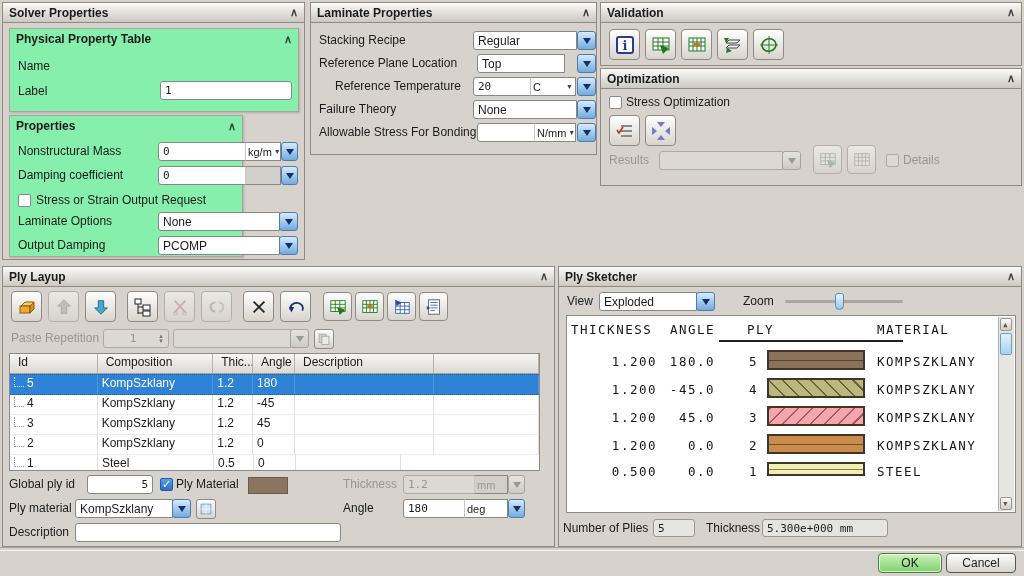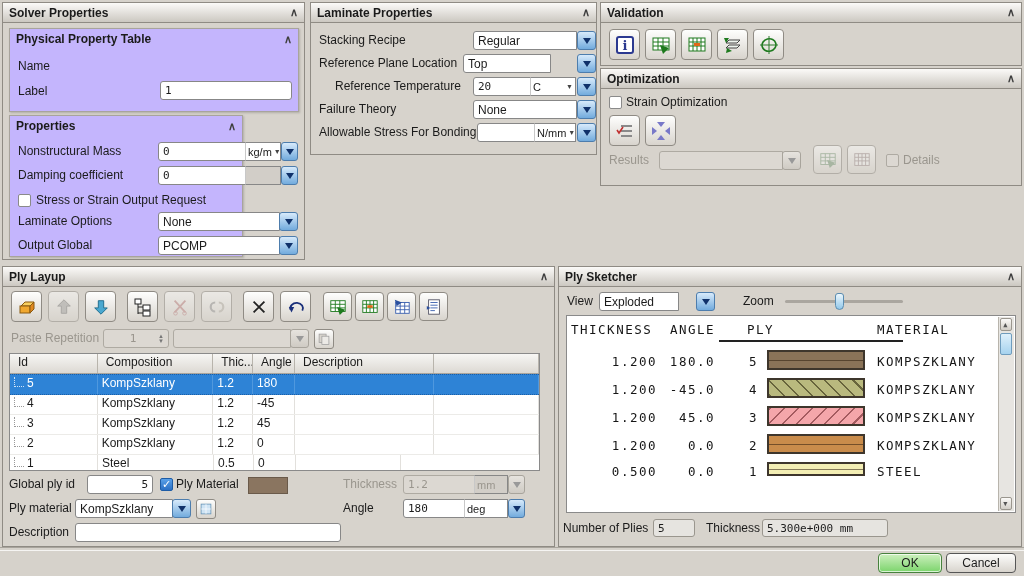--- a/index.html
+++ b/index.html
@@ -2,21 +2,21 @@
 <html><head>
 <meta charset="utf-8">
 <style>
   html,body{margin:0;padding:0}
   body{width:1024px;height:576px;position:relative;overflow:hidden;
        background:#d6d2cb;font-family:"Liberation Sans",sans-serif;font-size:12px;color:#1b1b1b;}
   .panel{position:absolute;background:#d7d3cc;border:1px solid #8f8b84;box-shadow:inset 0 1px 0 rgba(255,255,255,.6);box-sizing:border-box}
   .titlebar{position:absolute;left:0;right:0;top:0;height:20px;background:linear-gradient(#fbfaf8,#ccc8c1);
             border-bottom:1px solid #8f8b84;display:flex;align-items:center;padding:8px 6px;font-weight:bold;box-sizing:border-box}
   .chev{margin-left:auto;color:#3f3f3f;font-weight:bold;font-size:11px;line-height:1}
-  .group{position:absolute;background:#c4b5fd;border:1px solid #a8a49c;box-shadow:1px 1px 2px rgba(0,0,0,.18);box-sizing:border-box}
+  .group{position:absolute;background:#86efac;border:1px solid #a8a49c;box-shadow:1px 1px 2px rgba(0,0,0,.18);box-sizing:border-box}
   .ghdr{position:absolute;left:0;right:0;top:0;height:20px;display:flex;align-items:center;padding:0 6px;font-weight:bold;box-sizing:border-box}
   .lbl{position:absolute;height:19px;line-height:19px;white-space:nowrap}
   .dis{color:#9a968e}
   .field{position:absolute;height:19px;background:#fff;border:1px solid #878787;border-radius:3px;box-sizing:border-box;
          display:flex;align-items:center;padding:0 4px;overflow:hidden;white-space:nowrap}
   .mono{font-family:"DejaVu Sans Mono",monospace;font-size:11px}
   .right{justify-content:flex-end}
   .fdis{background:#dcd8d2;color:#9a968e;border-color:#aeaaa2}
   .unitseg{position:absolute;height:19px;background:#fff;border:1px solid #878787;border-left:1px solid #c8c8c8;box-sizing:border-box;
            display:flex;align-items:center;padding:0 2px;font-size:11px;overflow:hidden;white-space:nowrap}
@@ -113,21 +113,21 @@
       </div>
     <span class="cb" style="left:8px;top:78px"></span>
     <span class="lbl" style="left:26px;top:75px">Stress or Strain Output Request</span>
     <span class="lbl" style="left:8px;top:96px">Laminate Options</span>
     <div class="field" style="left:148px;top:96px;width:122px;border-radius:3px 0 0 3px">
         <span>None</span>
       </div>
     <div class="bluebtn" style="left:269px;top:96px;width:19px">
         <span class="arr"></span>
       </div>
-    <span class="lbl" style="left:8px;top:120px">Output Global</span>
+    <span class="lbl" style="left:8px;top:120px">Output Damping</span>
     <div class="field" style="left:148px;top:120px;width:122px;border-radius:3px 0 0 3px">
         <span>PCOMP</span>
       </div>
     <div class="bluebtn" style="left:269px;top:120px;width:19px">
         <span class="arr"></span>
       </div>
   </div>
 </div>
 
 <div class="panel" style="left:310px;top:2px;width:287px;height:153px">
@@ -136,21 +136,21 @@
     <span class="chev">∧</span>
   </div>
   <span class="lbl" style="left:8px;top:28px">Stacking Recipe</span>
   <div class="field" style="left:162px;top:28px;width:104px;border-radius:3px 0 0 3px">
       <span>Regular</span>
     </div>
   <div class="bluebtn" style="left:266px;top:28px;width:19px">
       <span class="arr"></span>
     </div>
   <span class="lbl" style="left:8px;top:51px">Reference Plane Location</span>
-  <div class="field" style="left:152px;top:51px;width:88px;border-radius:3px 0 0 3px">
+  <div class="field" style="left:166px;top:51px;width:88px;border-radius:3px 0 0 3px">
       <span>Top</span>
     </div>
   <div class="bluebtn" style="left:266px;top:51px;width:19px">
       <span class="arr"></span>
     </div>
   <span class="lbl" style="left:24px;top:74px">Reference Temperature</span>
   <div class="field mono" style="left:162px;top:74px;width:58px;border-radius:3px 0 0 3px">
       <span>20</span>
     </div>
   <div class="unitseg" style="left:219px;top:74px;width:46px">
@@ -220,21 +220,21 @@
       </svg>
   </div>
 </div>
 
 <div class="panel" style="left:600px;top:68px;width:422px;height:118px">
   <div class="titlebar">
     <span>Optimization</span>
     <span class="chev">∧</span>
   </div>
   <span class="cb" style="left:8px;top:27px"></span>
-  <span class="lbl" style="left:25px;top:24px">Strain Optimization</span>
+  <span class="lbl" style="left:25px;top:24px">Stress Optimization</span>
   <div class="tbtn" style="left:8px;top:46px">
     <svg width="20" height="20" viewBox="0 0 20 20">
         <path d="M6 5h11M6 10h11M6 15h11" stroke="#8a8a8a" stroke-width="2"></path>
         <path d="M2 9l2 3 4-6" stroke="#c03030" stroke-width="1.6" fill="none"></path>
       </svg>
   </div>
   <div class="tbtn" style="left:44px;top:46px">
     <svg width="20" height="20" viewBox="0 0 20 20">
         <polygon points="6,1 14,1 10,6" fill="#7878c8"></polygon>
         <polygon points="6,19 14,19 10,14" fill="#7878c8"></polygon>
@@ -462,21 +462,21 @@
       <span></span>
     </div>
 </div>
 
 <div class="panel" style="left:558px;top:266px;width:464px;height:281px">
   <div class="titlebar">
     <span>Ply Sketcher</span>
     <span class="chev">∧</span>
   </div>
   <span class="lbl" style="left:8px;top:25px">View</span>
-  <div class="field" style="left:40px;top:25px;width:80px;border-radius:3px 0 0 3px">
+  <div class="field" style="left:40px;top:25px;width:98px;border-radius:3px 0 0 3px">
       <span>Exploded</span>
     </div>
   <div class="bluebtn" style="left:137px;top:25px;width:19px">
       <span class="arr"></span>
     </div>
   <span class="lbl" style="left:184px;top:25px">Zoom</span>
   <div class="slidertrack" style="left:226px;top:33px;width:118px"></div>
   <div class="sliderthumb" style="left:276px;top:26px"></div>
   <div class="canvas" style="left:7px;top:48px;width:450px;height:198px">
     <span class="sk" style="left:4px;top:6px">THICKNESS</span>

